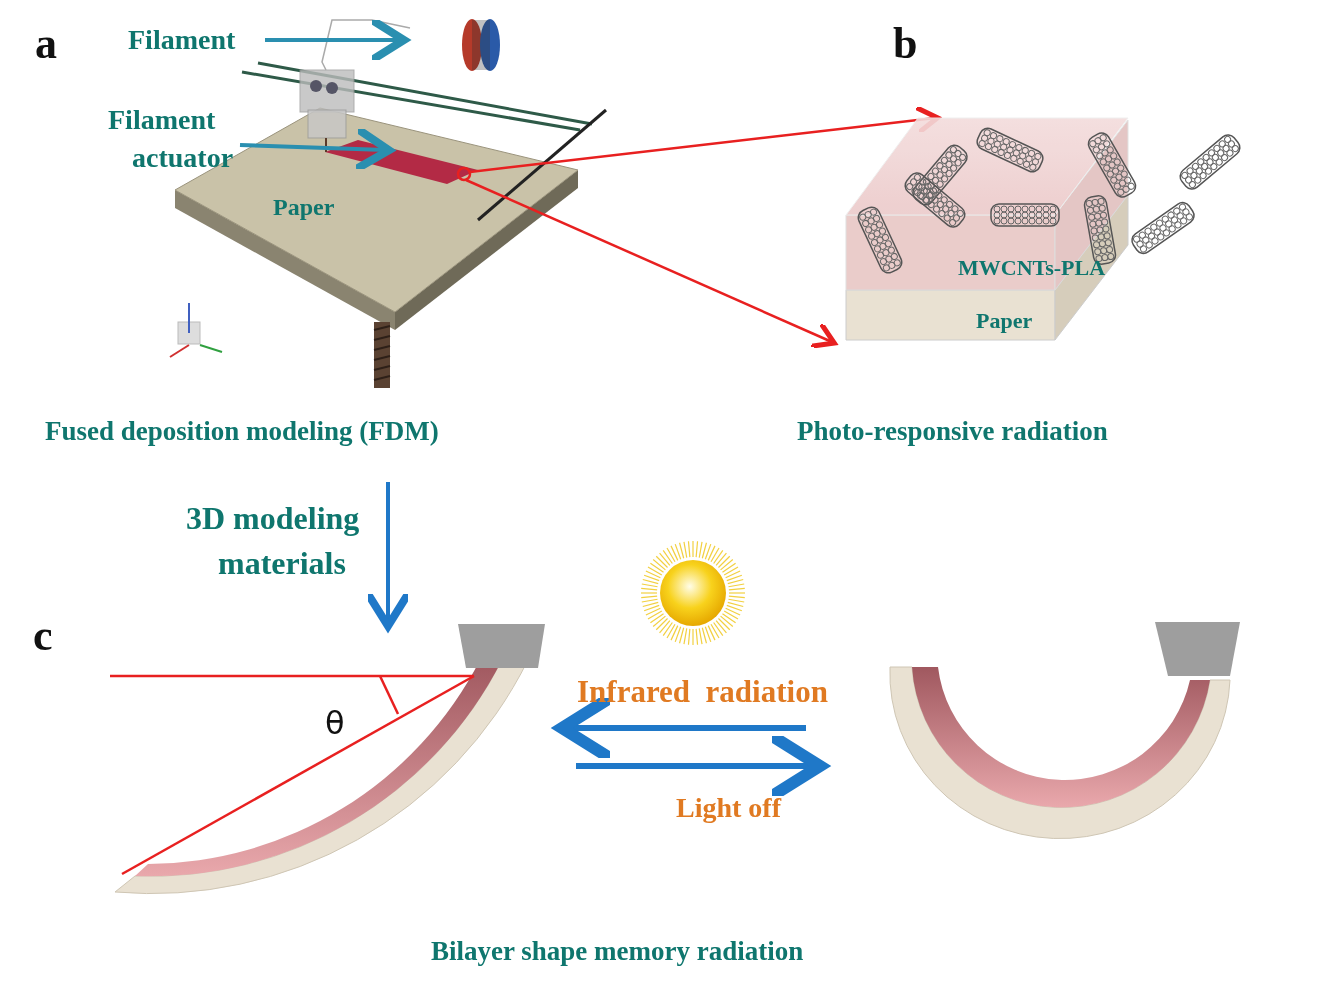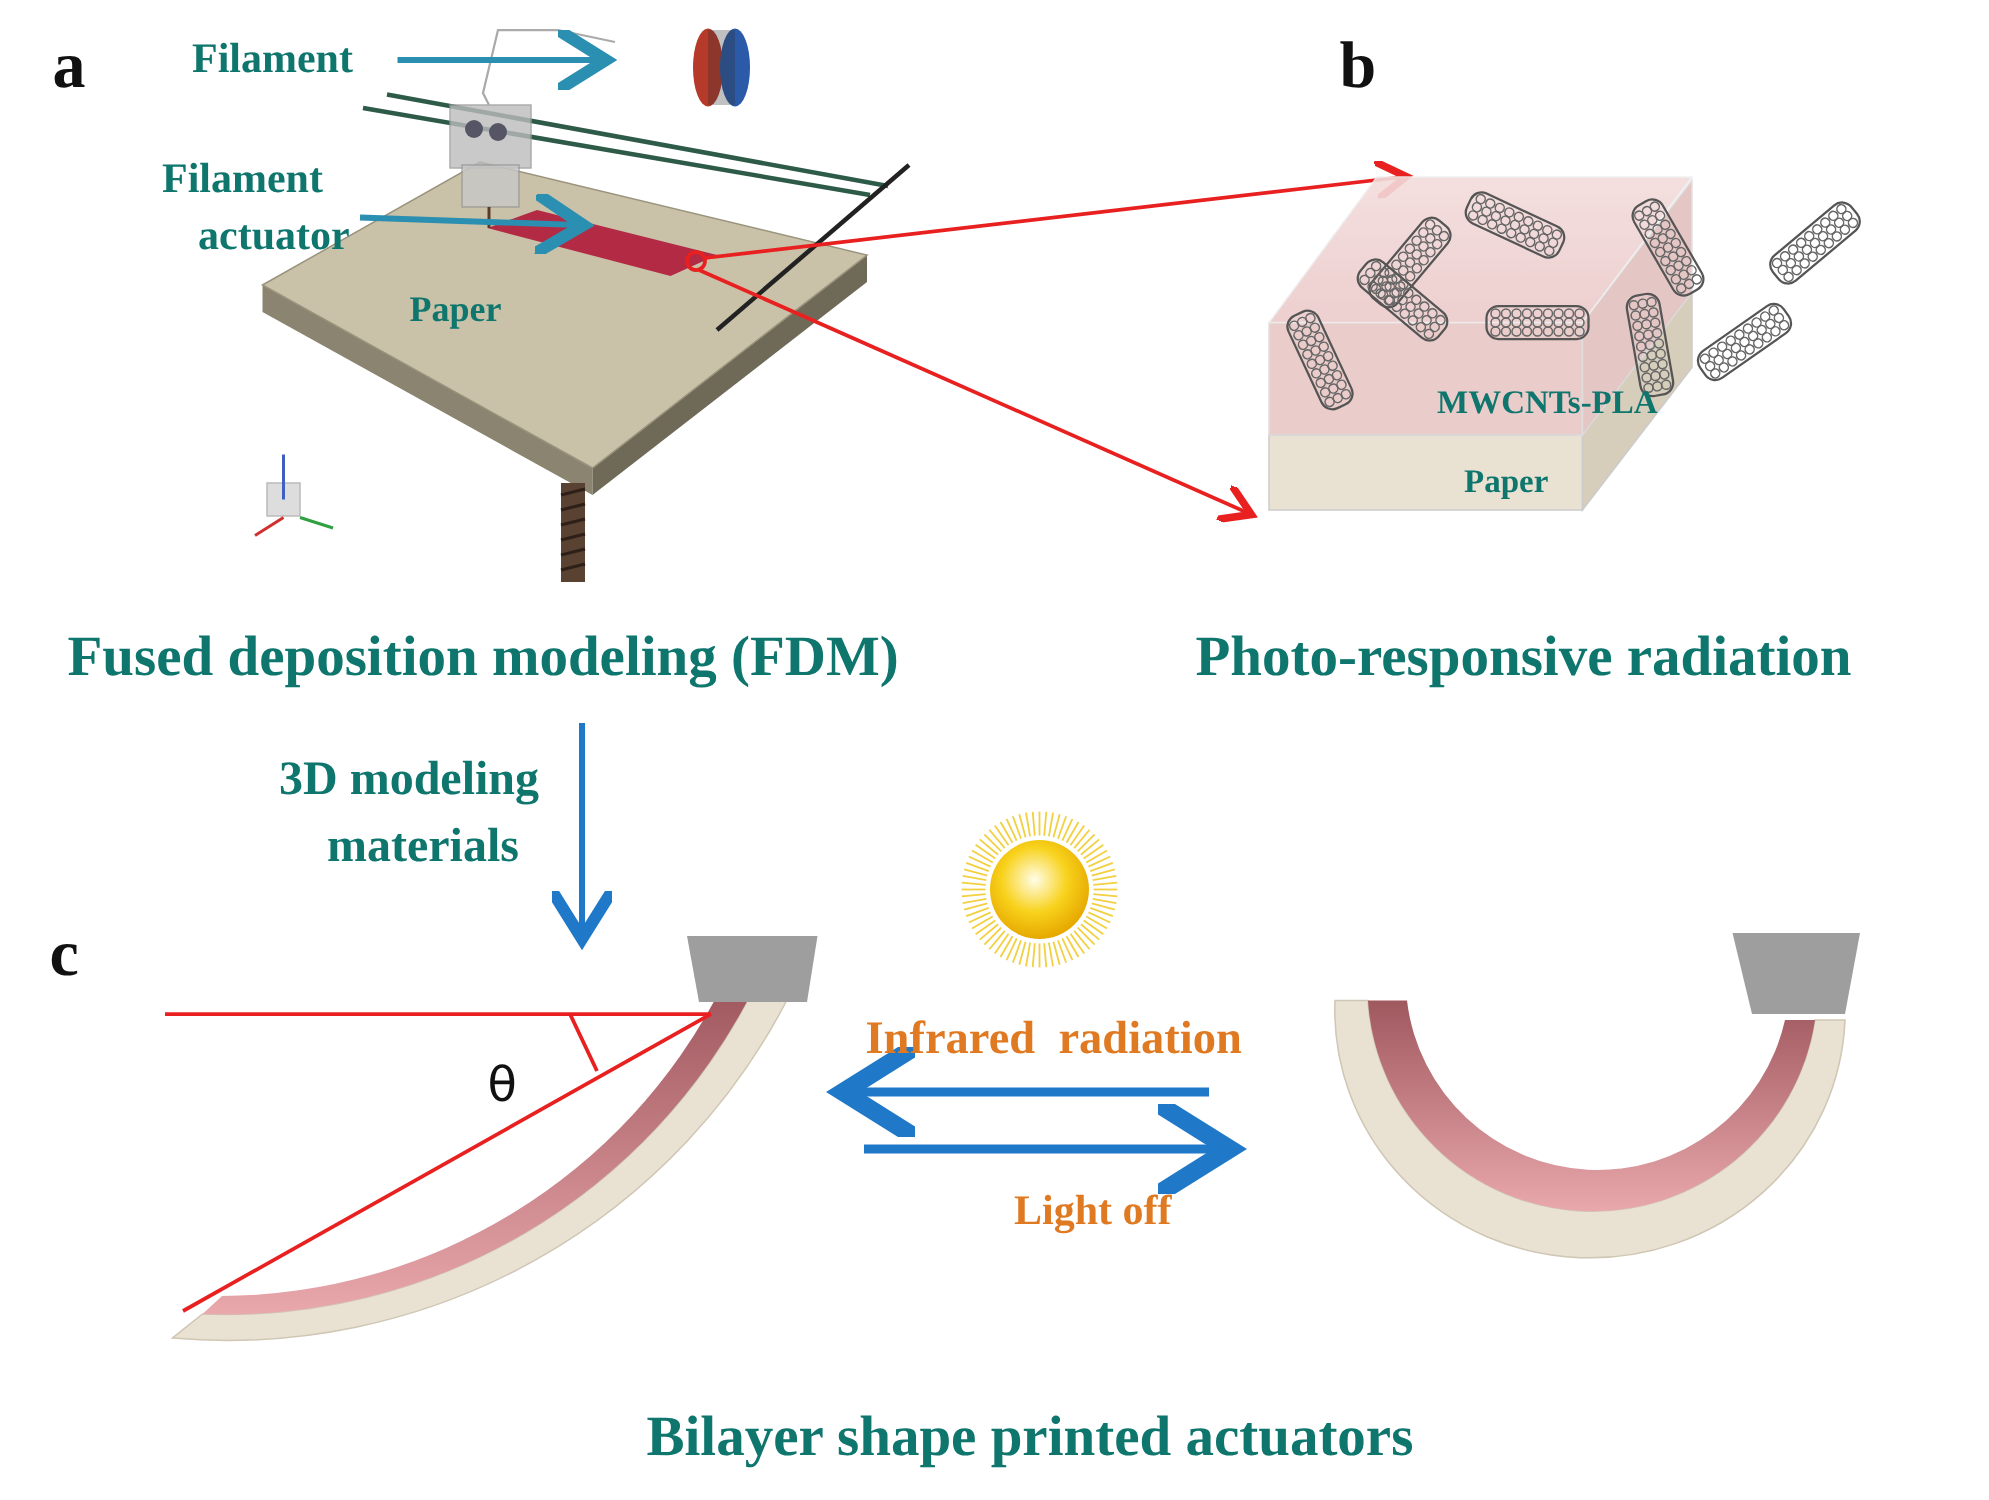--- a/index.html
+++ b/index.html
@@ -2,21 +2,21 @@
 <html><head>
 <meta charset="utf-8">
 <style>
   html,body{margin:0;padding:0;background:#fff;}
   body{width:1326px;height:1000px;position:relative;overflow:hidden;font-family:"Liberation Serif","DejaVu Serif",serif;}
   .abs{position:absolute;}
   .panel-letter{font-weight:bold;color:#111;font-size:44px;}
   .purple{color:#0f766e;font-weight:bold;}
   .orange{color:#e07a22;font-weight:bold;}
   .lbl-sm{font-size:28px;}
-  .lbl-big{font-size:38px;}
+  .lbl-big{font-size:27px;}
   svg{position:absolute;left:0;top:0;}
 </style>
 </head>
 <body>
 
 <svg width="1326" height="1000" viewBox="0 0 1326 1000">
   <defs>
     <marker id="arrBlue" markerWidth="10" markerHeight="10" refX="7" refY="5" orient="auto" markerUnits="strokeWidth">
       <path d="M0,0 L8,5 L0,10" fill="none" stroke="#1f78c8" stroke-width="2"></path>
     </marker>
@@ -487,13 +487,13 @@
 <div class="abs purple lbl-big" style="left:797px;top:416px;">Photo-responsive radiation</div>
 
 <div class="abs purple" style="left:186px;top:500px;font-size:32px;">3D modeling</div>
 <div class="abs purple" style="left:218px;top:545px;font-size:32px;">materials</div>
 
 <div class="abs" style="left:325px;top:704px;font-size:32px;font-family:'DejaVu Sans',sans-serif;color:#111;">θ</div>
 
 <div class="abs orange" style="left:577px;top:674px;font-size:31px;white-space:pre;">Infrared  radiation</div>
 <div class="abs orange" style="left:648px;top:792px;font-size:28px;margin-left:28px;">Light off</div>
 
-<div class="abs purple lbl-big" style="left:431px;top:936px;">Bilayer shape printed actuators</div>
+<div class="abs purple lbl-big" style="left:431px;top:936px;">Bilayer shape memory radiation</div>
 
 </body></html>

